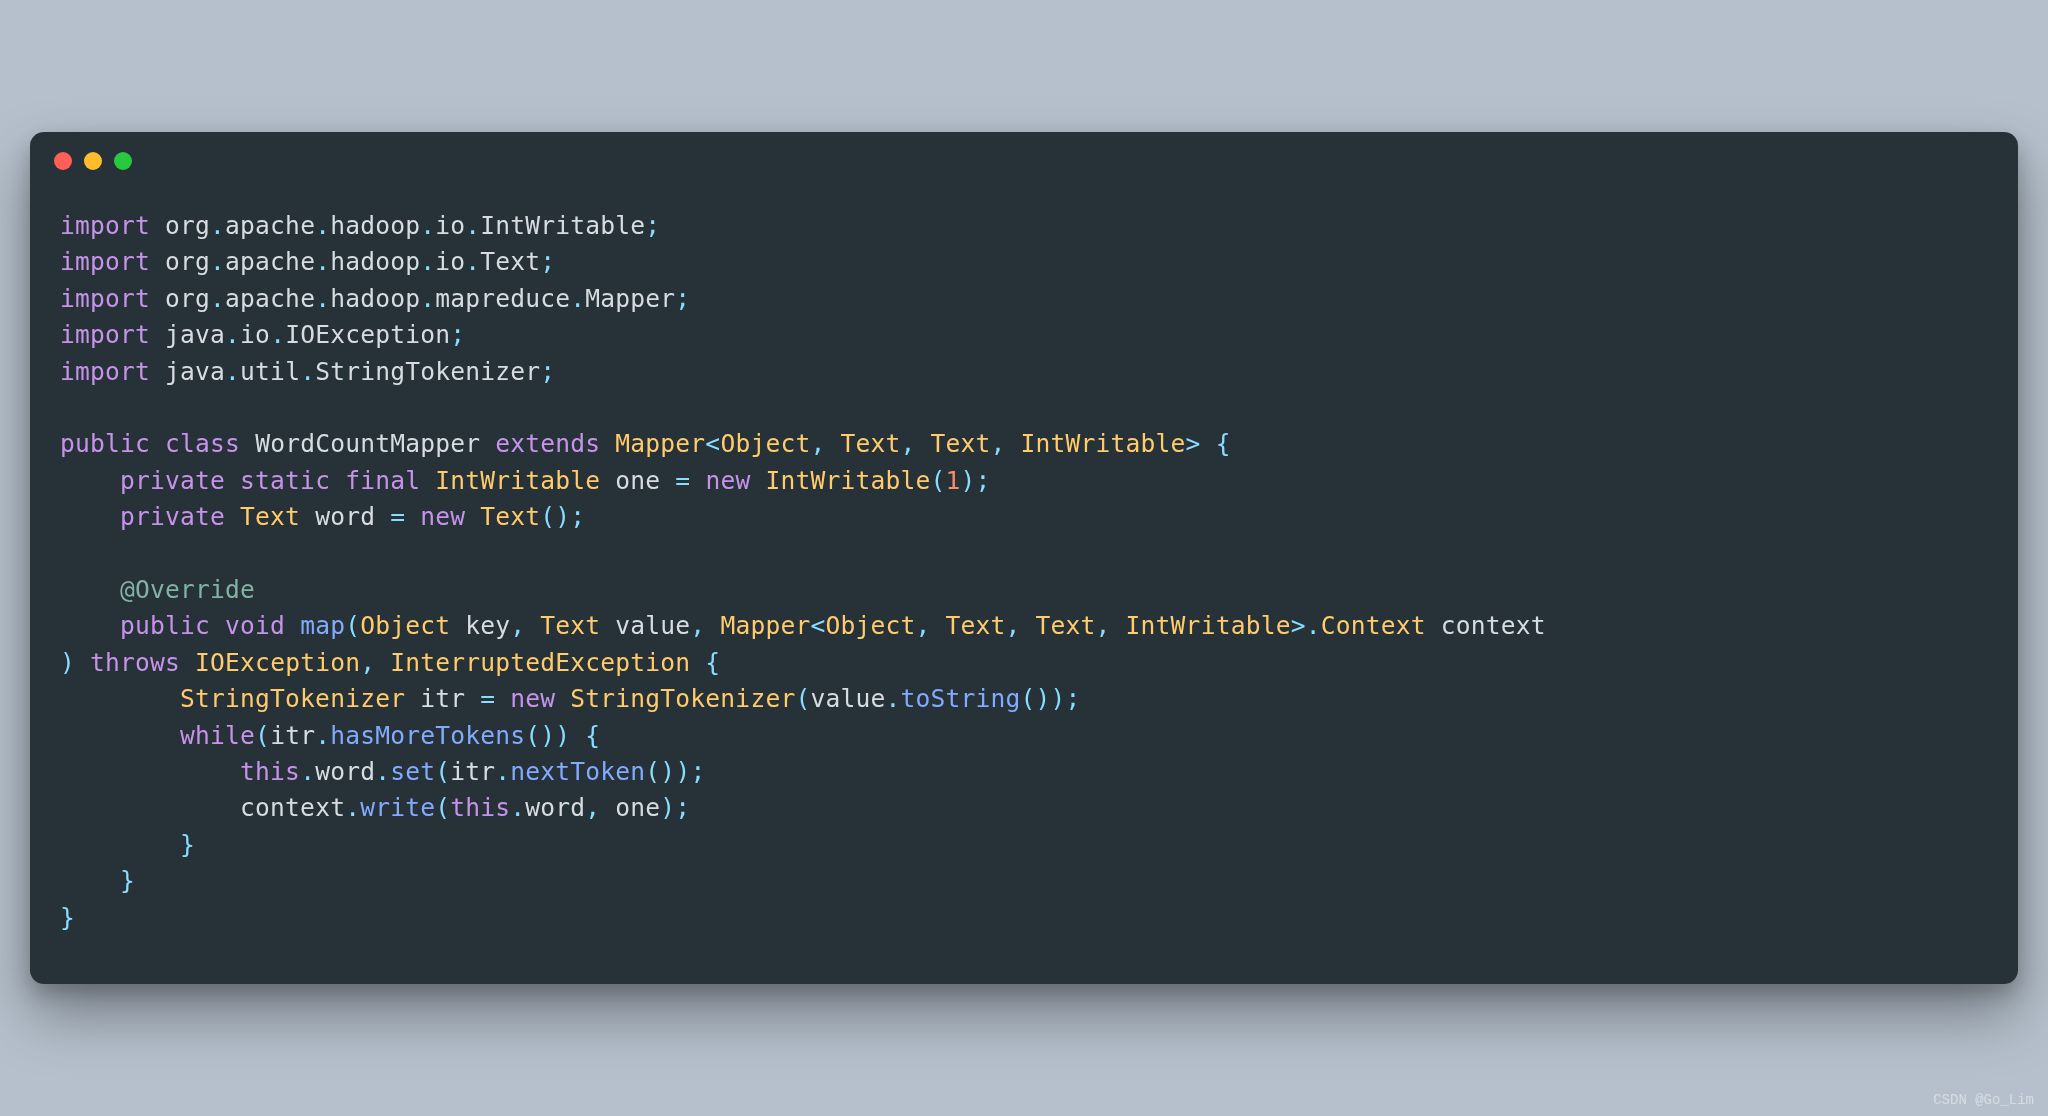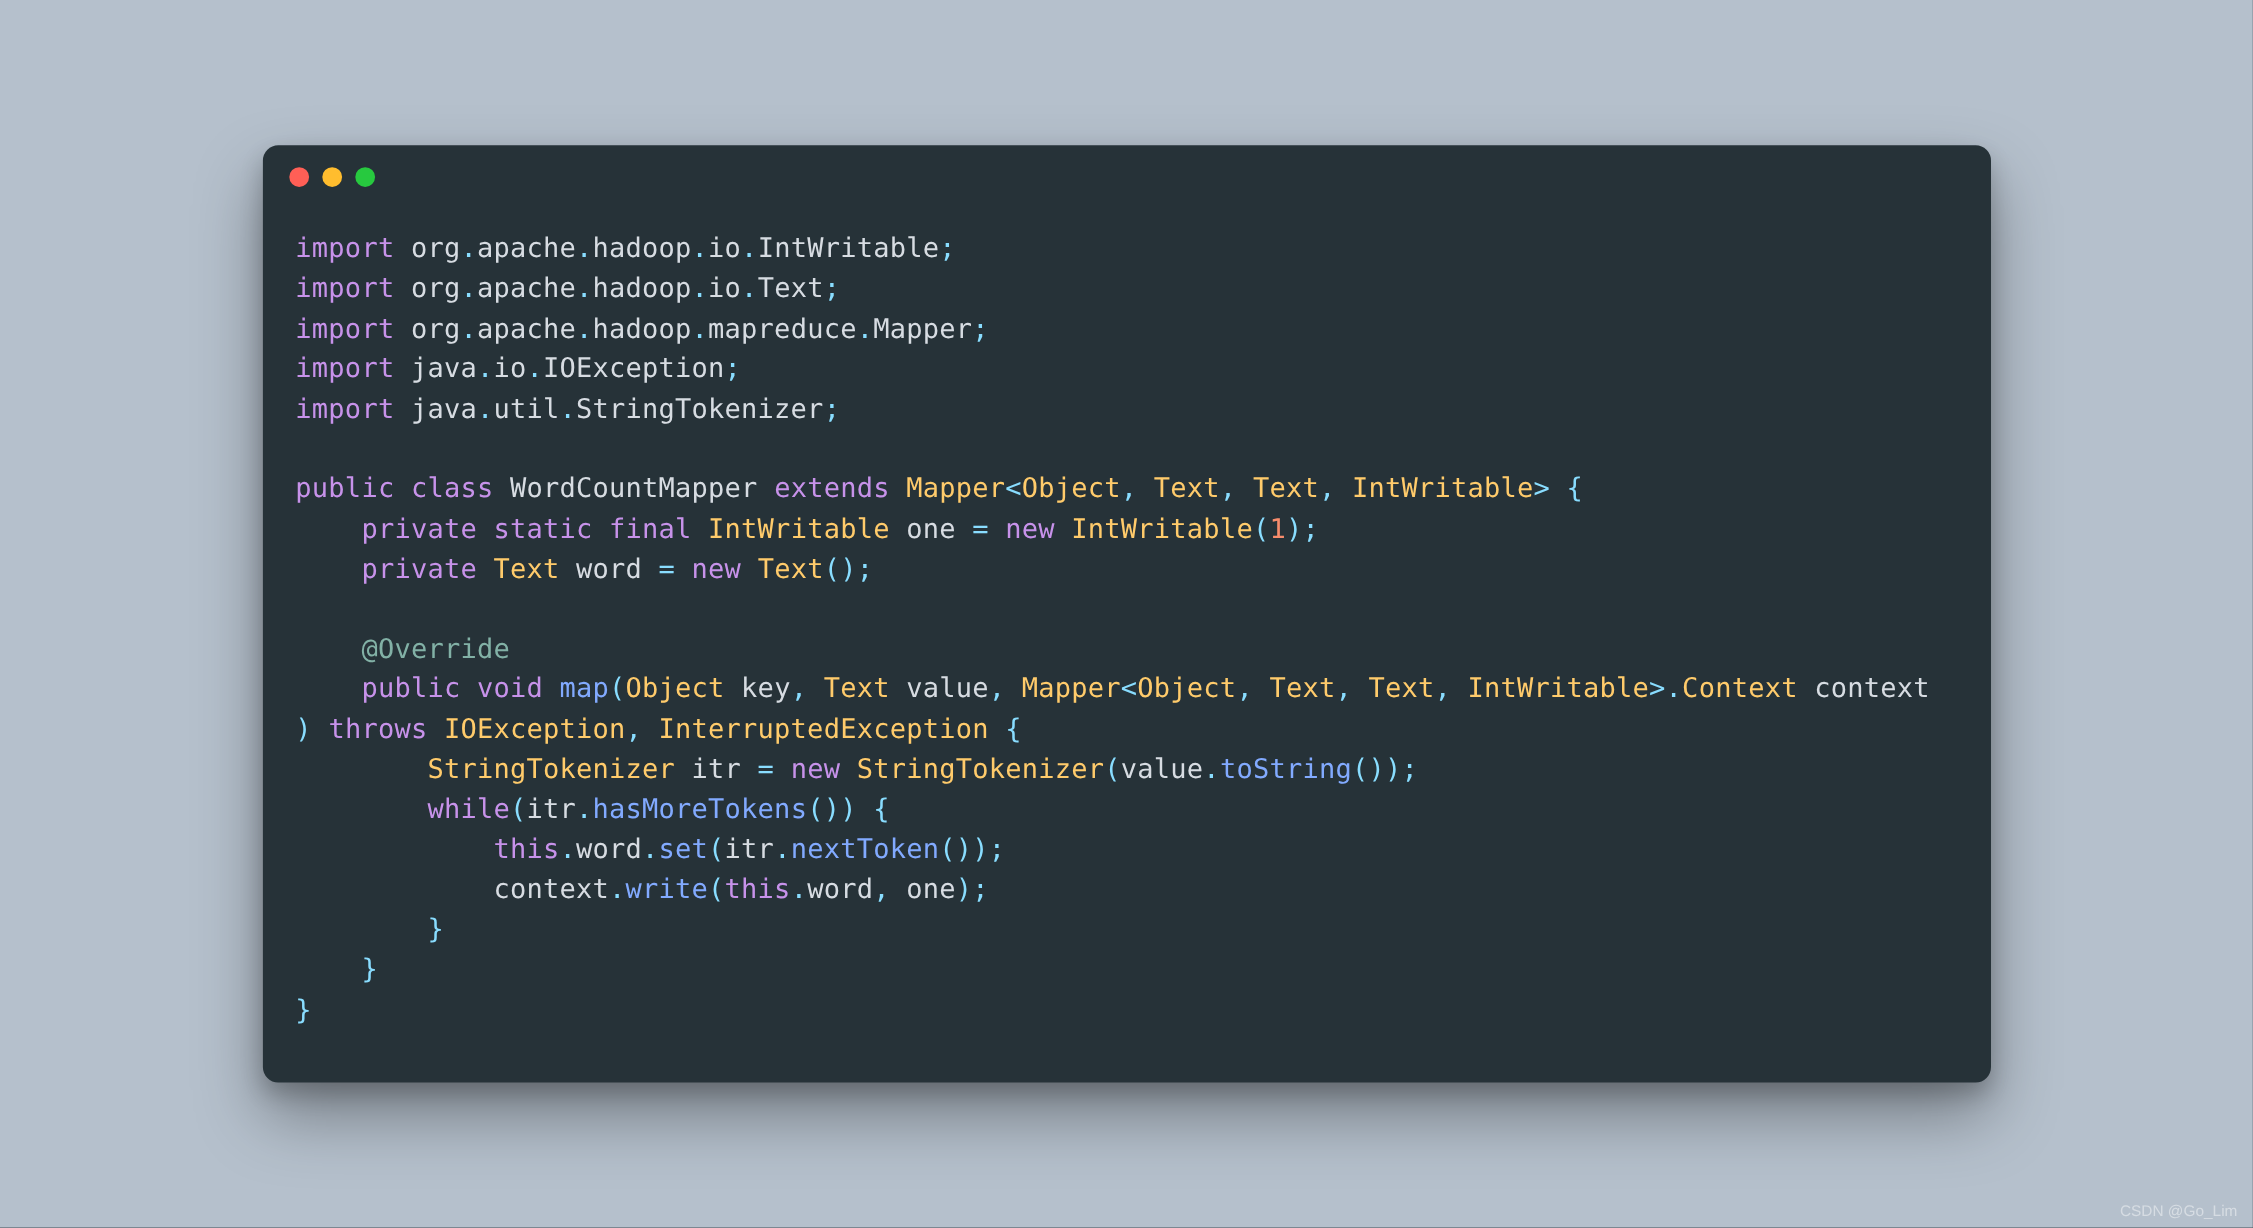--- a/index.html
+++ b/index.html
@@ -6,21 +6,21 @@
   body {
     background: #b5c0cc;
     width: 2048px;
     height: 1116px;
     display: flex;
     align-items: center;
     justify-content: center;
     font-family: "SF Mono", "Monaco", "Menlo", "Consolas", monospace;
   }
   .window {
-    width: 1571px;
+    width: 1988px;
     background: #263238;
     border-radius: 14px;
     box-shadow: 0 30px 60px rgba(0,0,0,0.35), 0 10px 20px rgba(0,0,0,0.2);
     overflow: hidden;
   }
   .titlebar {
     height: 58px;
     display: flex;
     align-items: center;
     padding-left: 24px;
@@ -47,21 +47,21 @@
   .punc { color: #89ddff; }
   .num  { color: #f78c6c; }
   .ann  { color: #82b1a6; }
   .cname{ color: #d7dce2; }
   .watermark {
     position: fixed;
     bottom: 8px;
     right: 14px;
     color: rgba(255,255,255,0.45);
     font-size: 14px;
-    font-family: Liberation Sans, sans-serif;
+    font-family: Liberation Mono, monospace;
   }
 </style>
 </head>
 <body>
 
 <div class="window">
   <div class="titlebar">
     <div class="dot red"></div>
     <div class="dot yellow"></div>
     <div class="dot green"></div>

